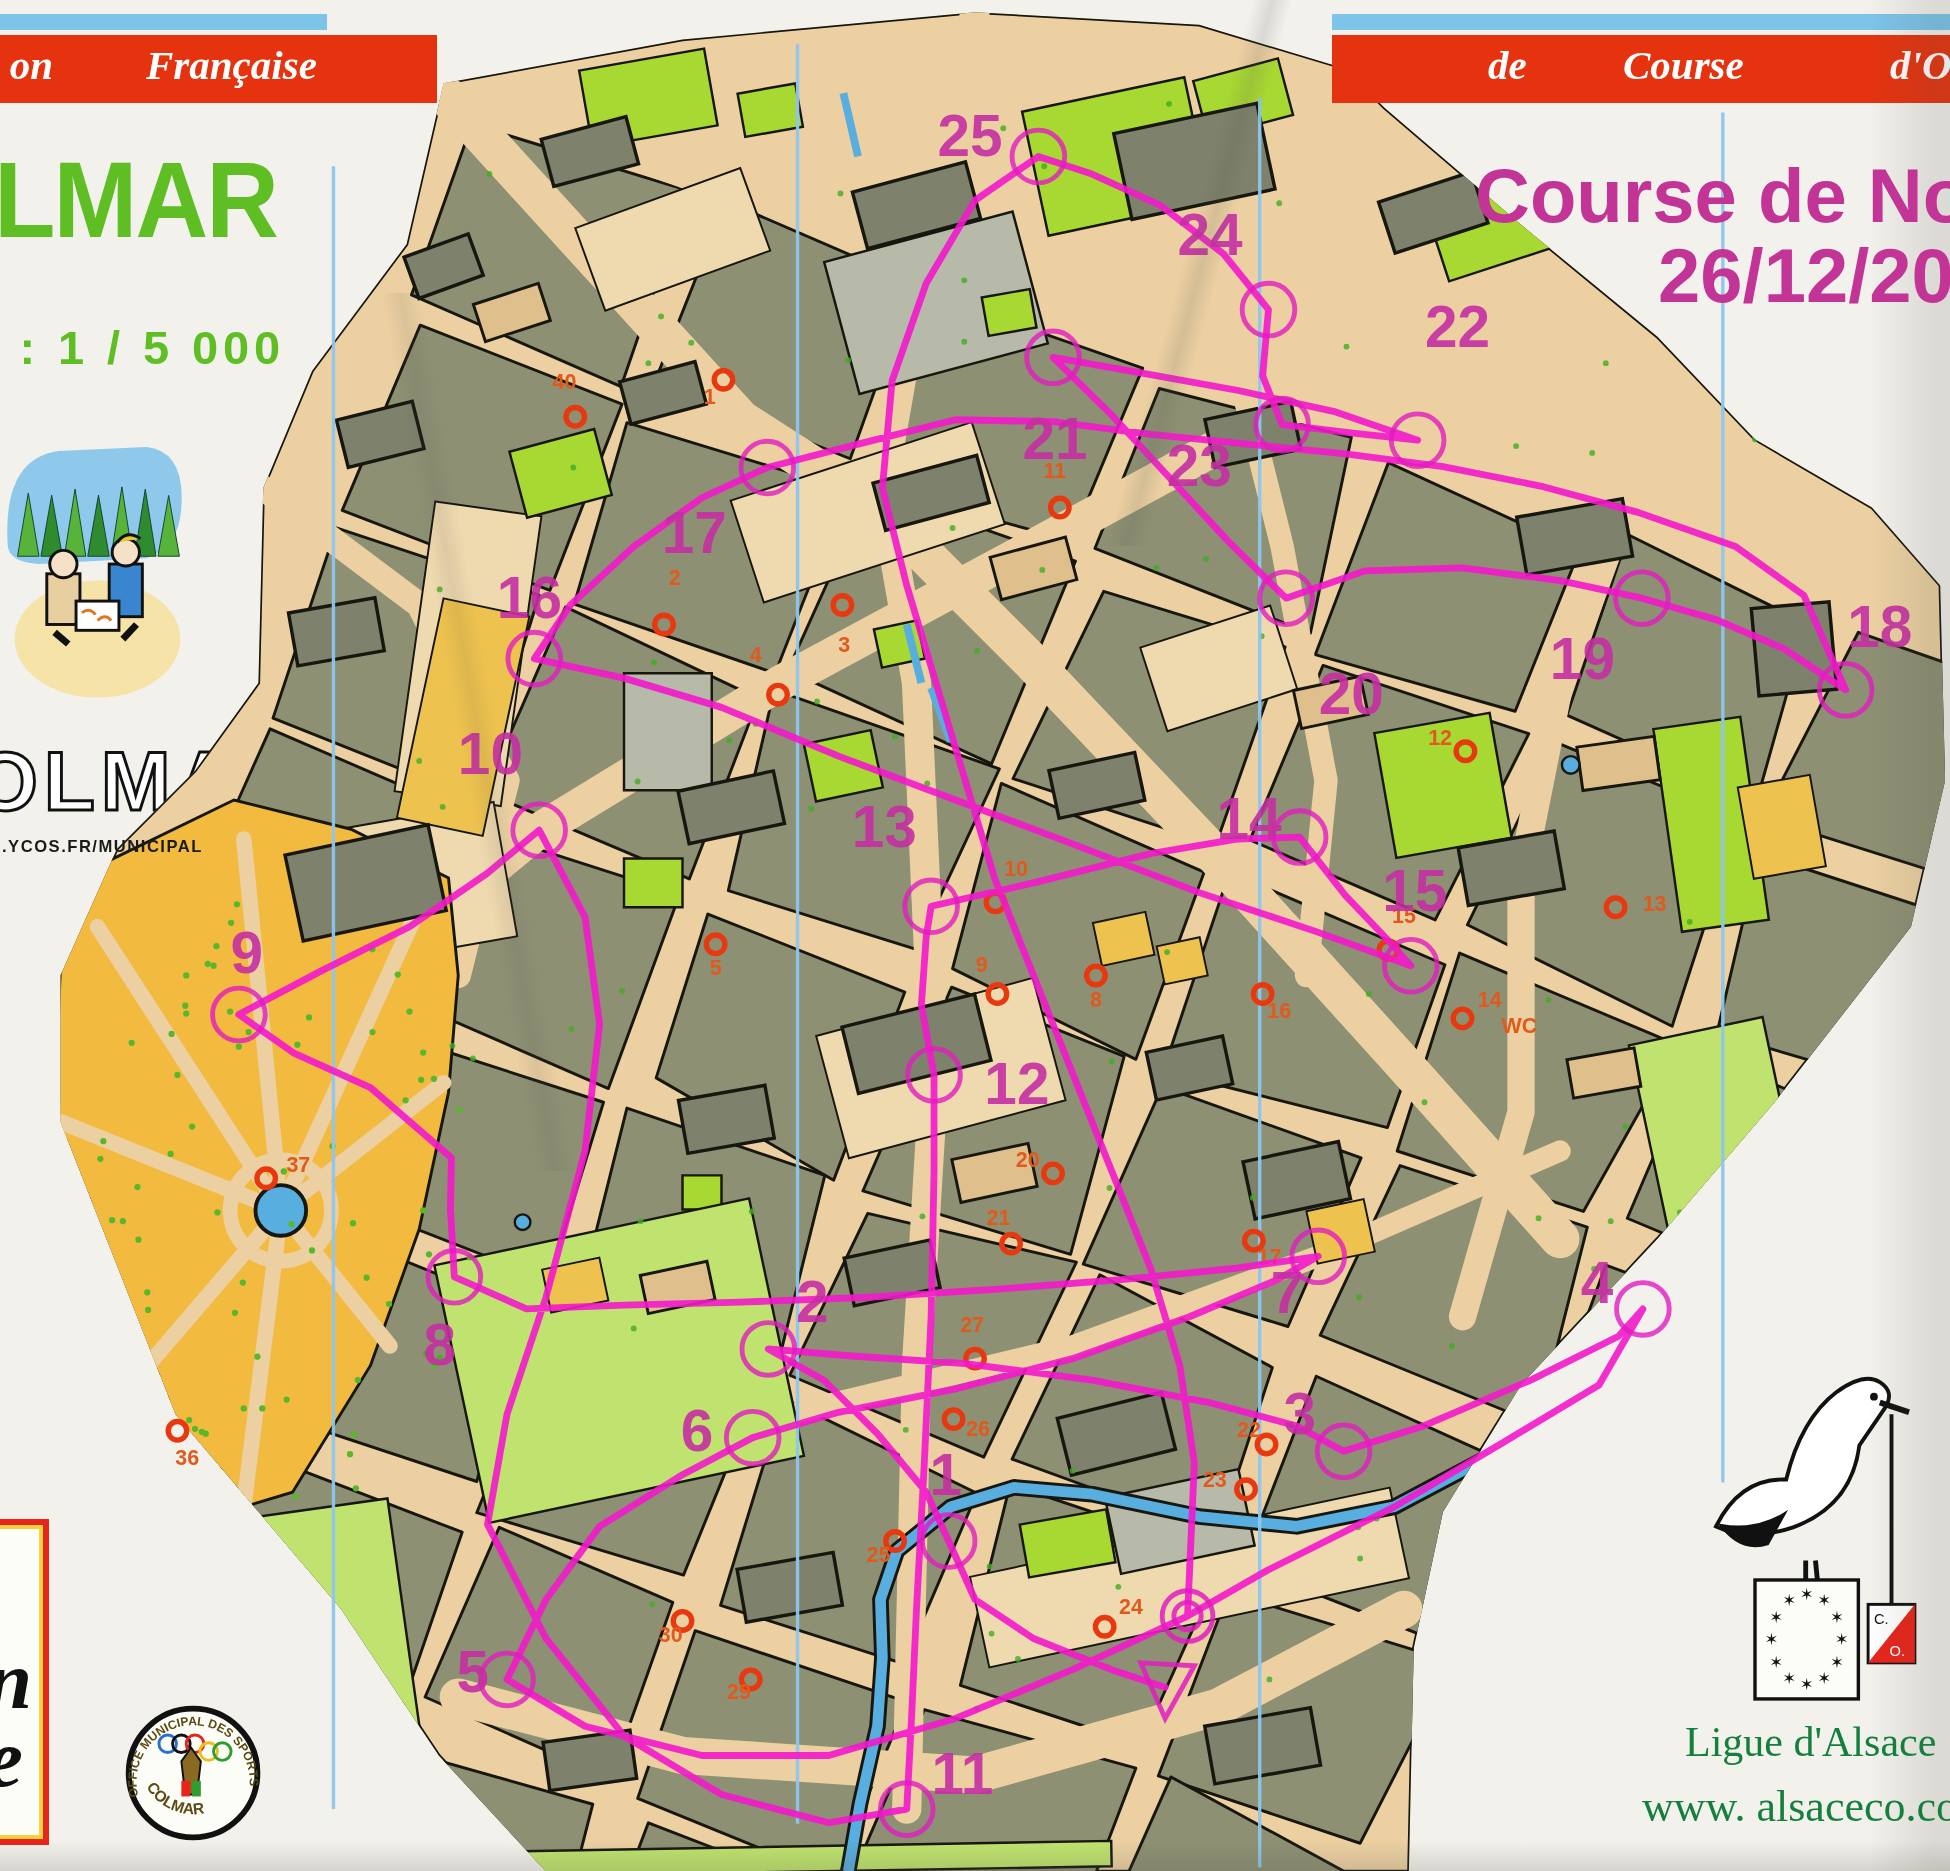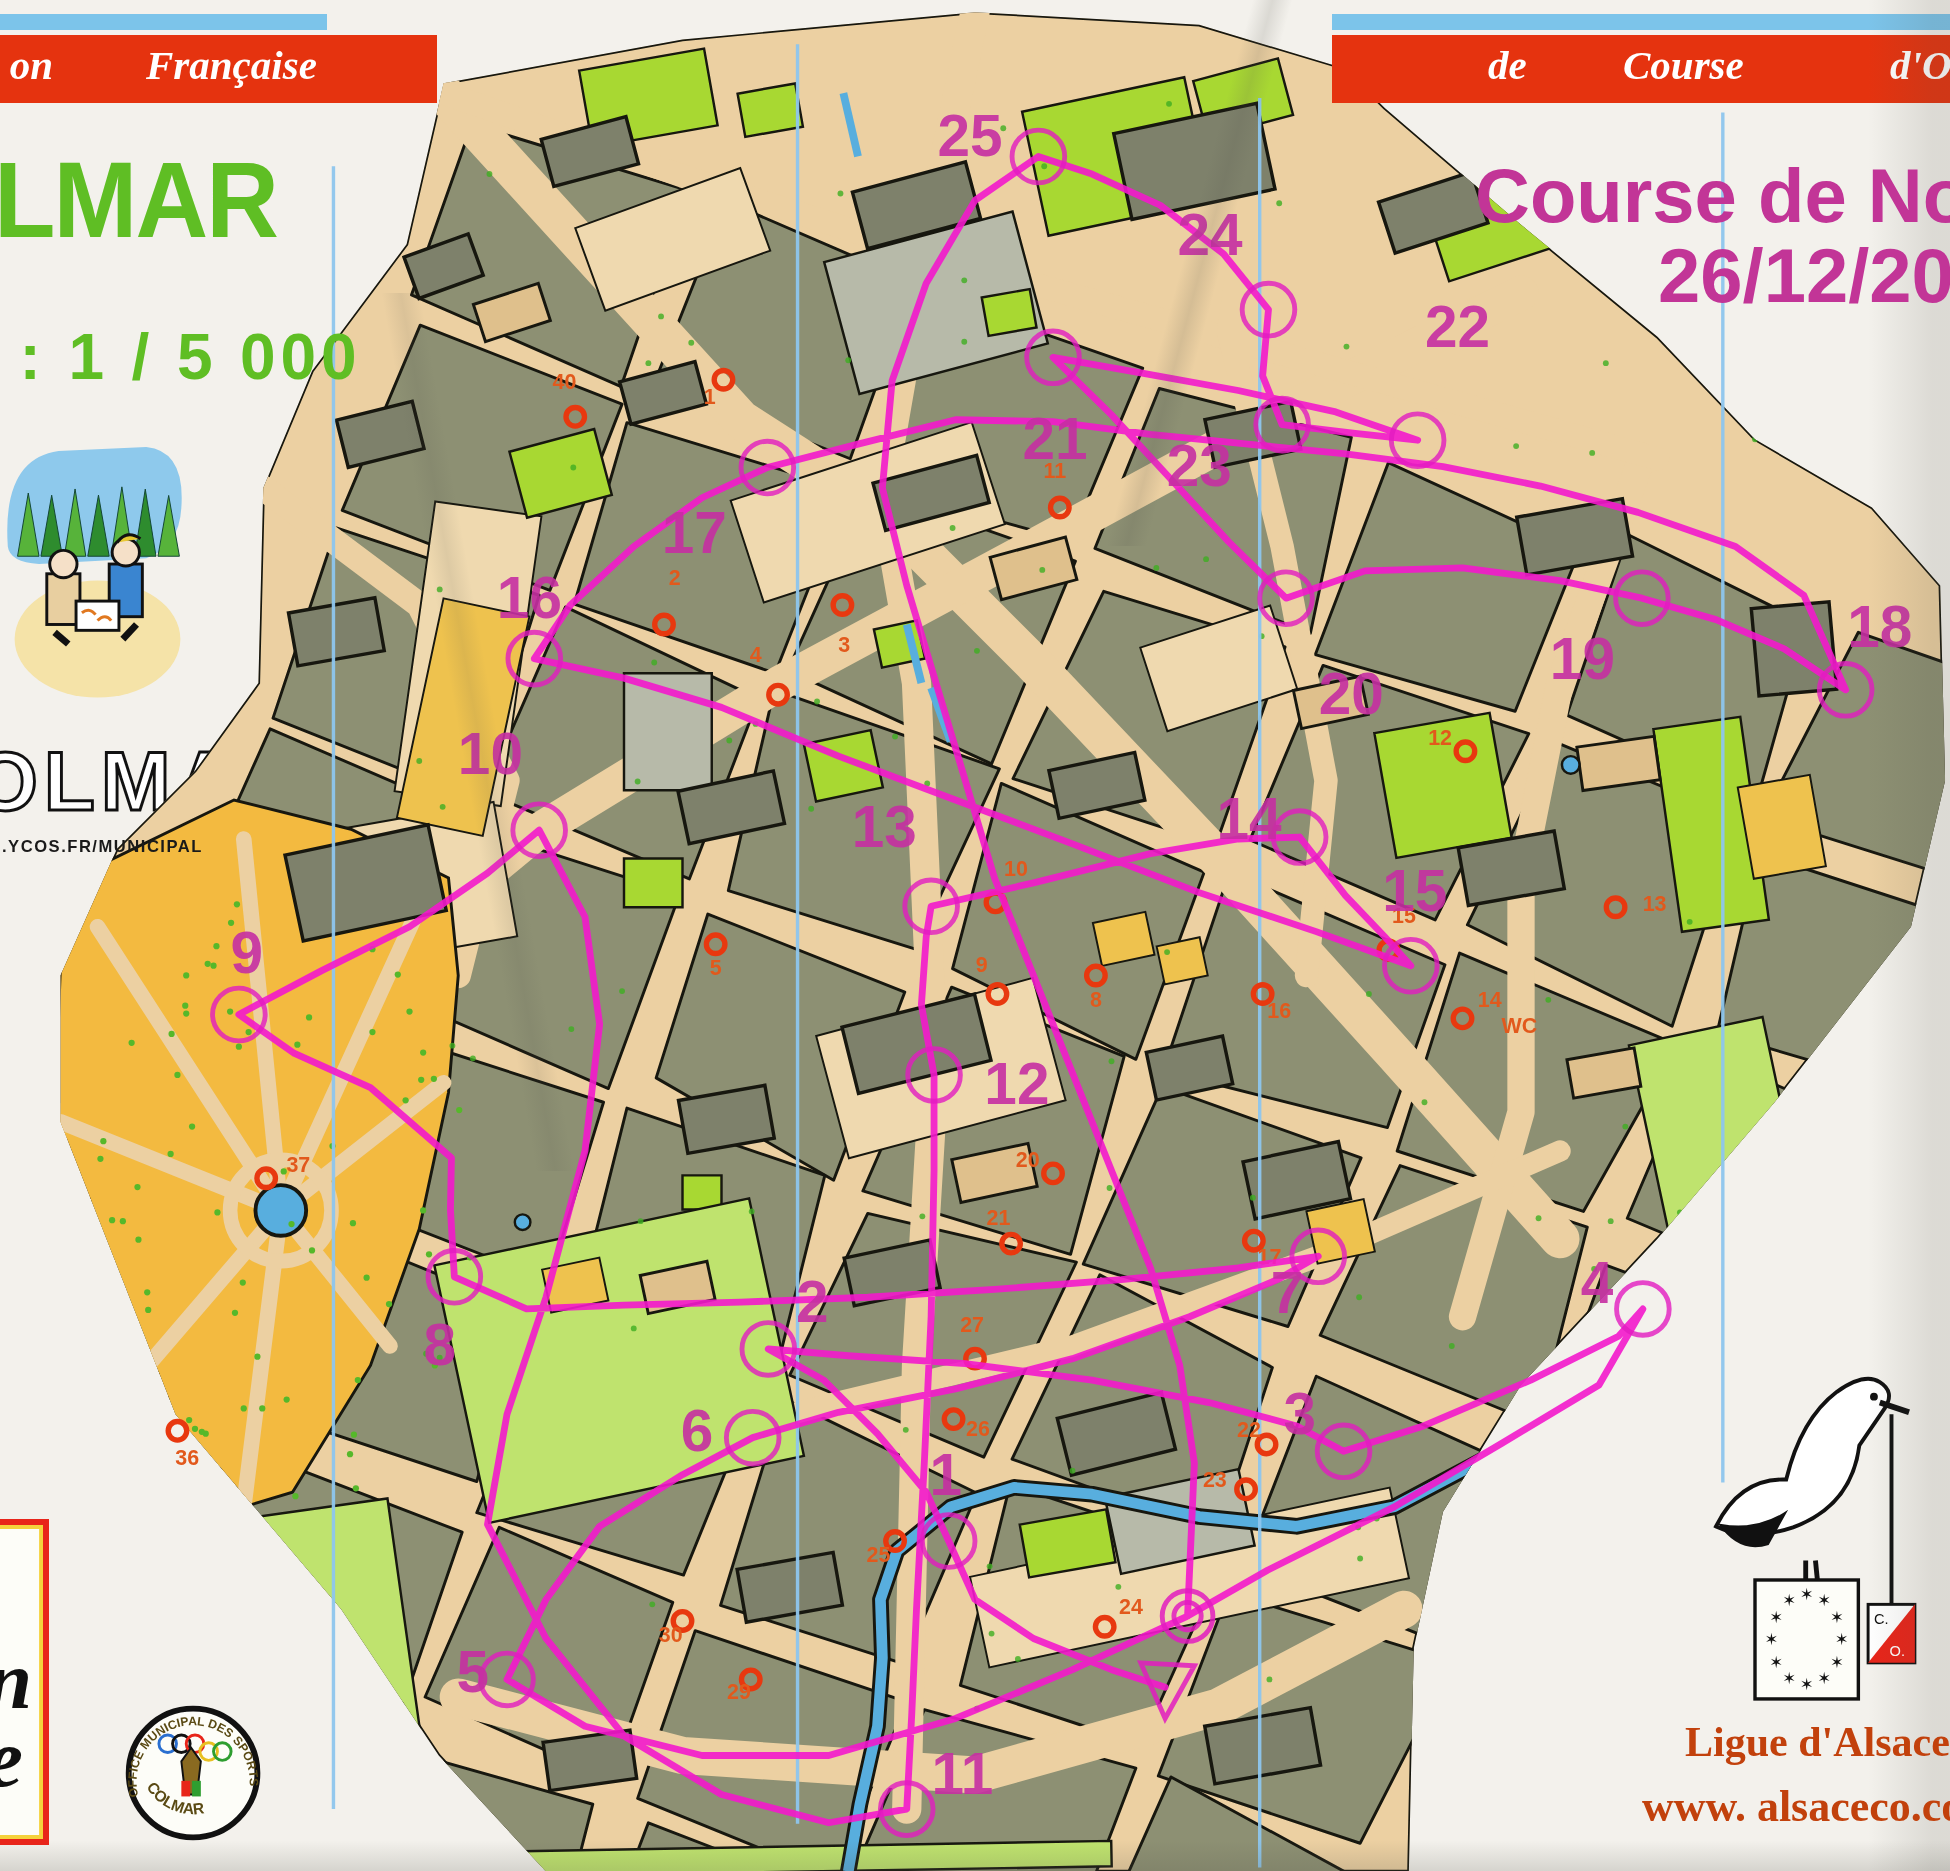--- a/index.html
+++ b/index.html
@@ -7,21 +7,21 @@
          font-family:"Liberation Sans",sans-serif;}
   .crease{position:absolute;pointer-events:none;}
   #map-svg{position:absolute;left:0;top:0;z-index:1;}
   .txt{position:absolute;z-index:3;white-space:nowrap;}
   .stripe{position:absolute;z-index:2;height:16.6px;}
   .banner{position:absolute;z-index:2;height:68px;}
   .banner span{position:absolute;top:5.9px;color:#fff;font:italic bold 41px "Liberation Serif",serif;}
   .big-green{color:#5fbe24;font-weight:bold;letter-spacing:-2px;transform:scaleX(.94);transform-origin:left;}
   .event{color:#c23597;font-weight:bold;}
   .url-small{font:bold 16.6px "Liberation Sans",sans-serif;color:#1a1a1a;letter-spacing:1.5px;}
-  .serif-b{font-family:"Liberation Serif",serif;font-weight:bold;color:#c2410c;}
+  .serif-b{font-family:"Liberation Serif",serif;font-weight:normal;color:#15803d;}
   .partner-box{position:absolute;z-index:3;width:60px;left:-23.4px;top:1519px;height:314px;
       background:#fdfdf8;border:6.8px solid #e8251a;box-shadow:inset 0 0 0 3.9px #f5d23c;}
   .partner-box div{font:italic bold 82px "Liberation Serif",serif;color:#111;margin-left:3.9px;line-height:.95;}
 </style>
 </head>
 <body>
 
 <div class="sheet">
 
   <svg id="map-svg" width="1950" height="1872" viewBox="0 0 2000 1919">
@@ -533,21 +533,21 @@
     <span style="left:9.8px;">on</span>
     <span style="left:146px;">Française</span>
   </div>
   <div class="banner" style="left:1332px;top:35px;width:618px;background:#e5330f;">
     <span style="left:156px;">de</span>
     <span style="left:291px;">Course</span>
     <span style="left:558px;">d'O</span>
   </div>
 
   <div class="txt big-green" style="left:-5.9px;top:138px;font-size:107px;">LMAR</div>
-  <div class="txt big-green" style="left:19.5px;top:320px;font-size:64px;letter-spacing:4.9px;transform:none;">: 1 / 5 000</div>
+  <div class="txt big-green" style="left:19.5px;top:320px;font-size:47px;letter-spacing:4.9px;transform:none;">: 1 / 5 000</div>
   <div class="txt url-small" style="left:2px;top:837px;">.YCOS.FR/MUNICIPAL</div>
 
   <div class="txt event" style="left:1475px;top:152px;font-size:76px;">Course de No</div>
   <div class="txt event" style="left:1658px;top:232px;font-size:76px;">26/12/20</div>
 
   <div class="txt serif-b" style="left:1685px;top:1718px;font-size:42px;">Ligue d'Alsace</div>
   <div class="txt serif-b" style="left:1642px;top:1781px;font-size:44px;">www. alsaceco.co</div>
 
   <div class="partner-box">
     <div style="margin-top:117px;">n</div>

